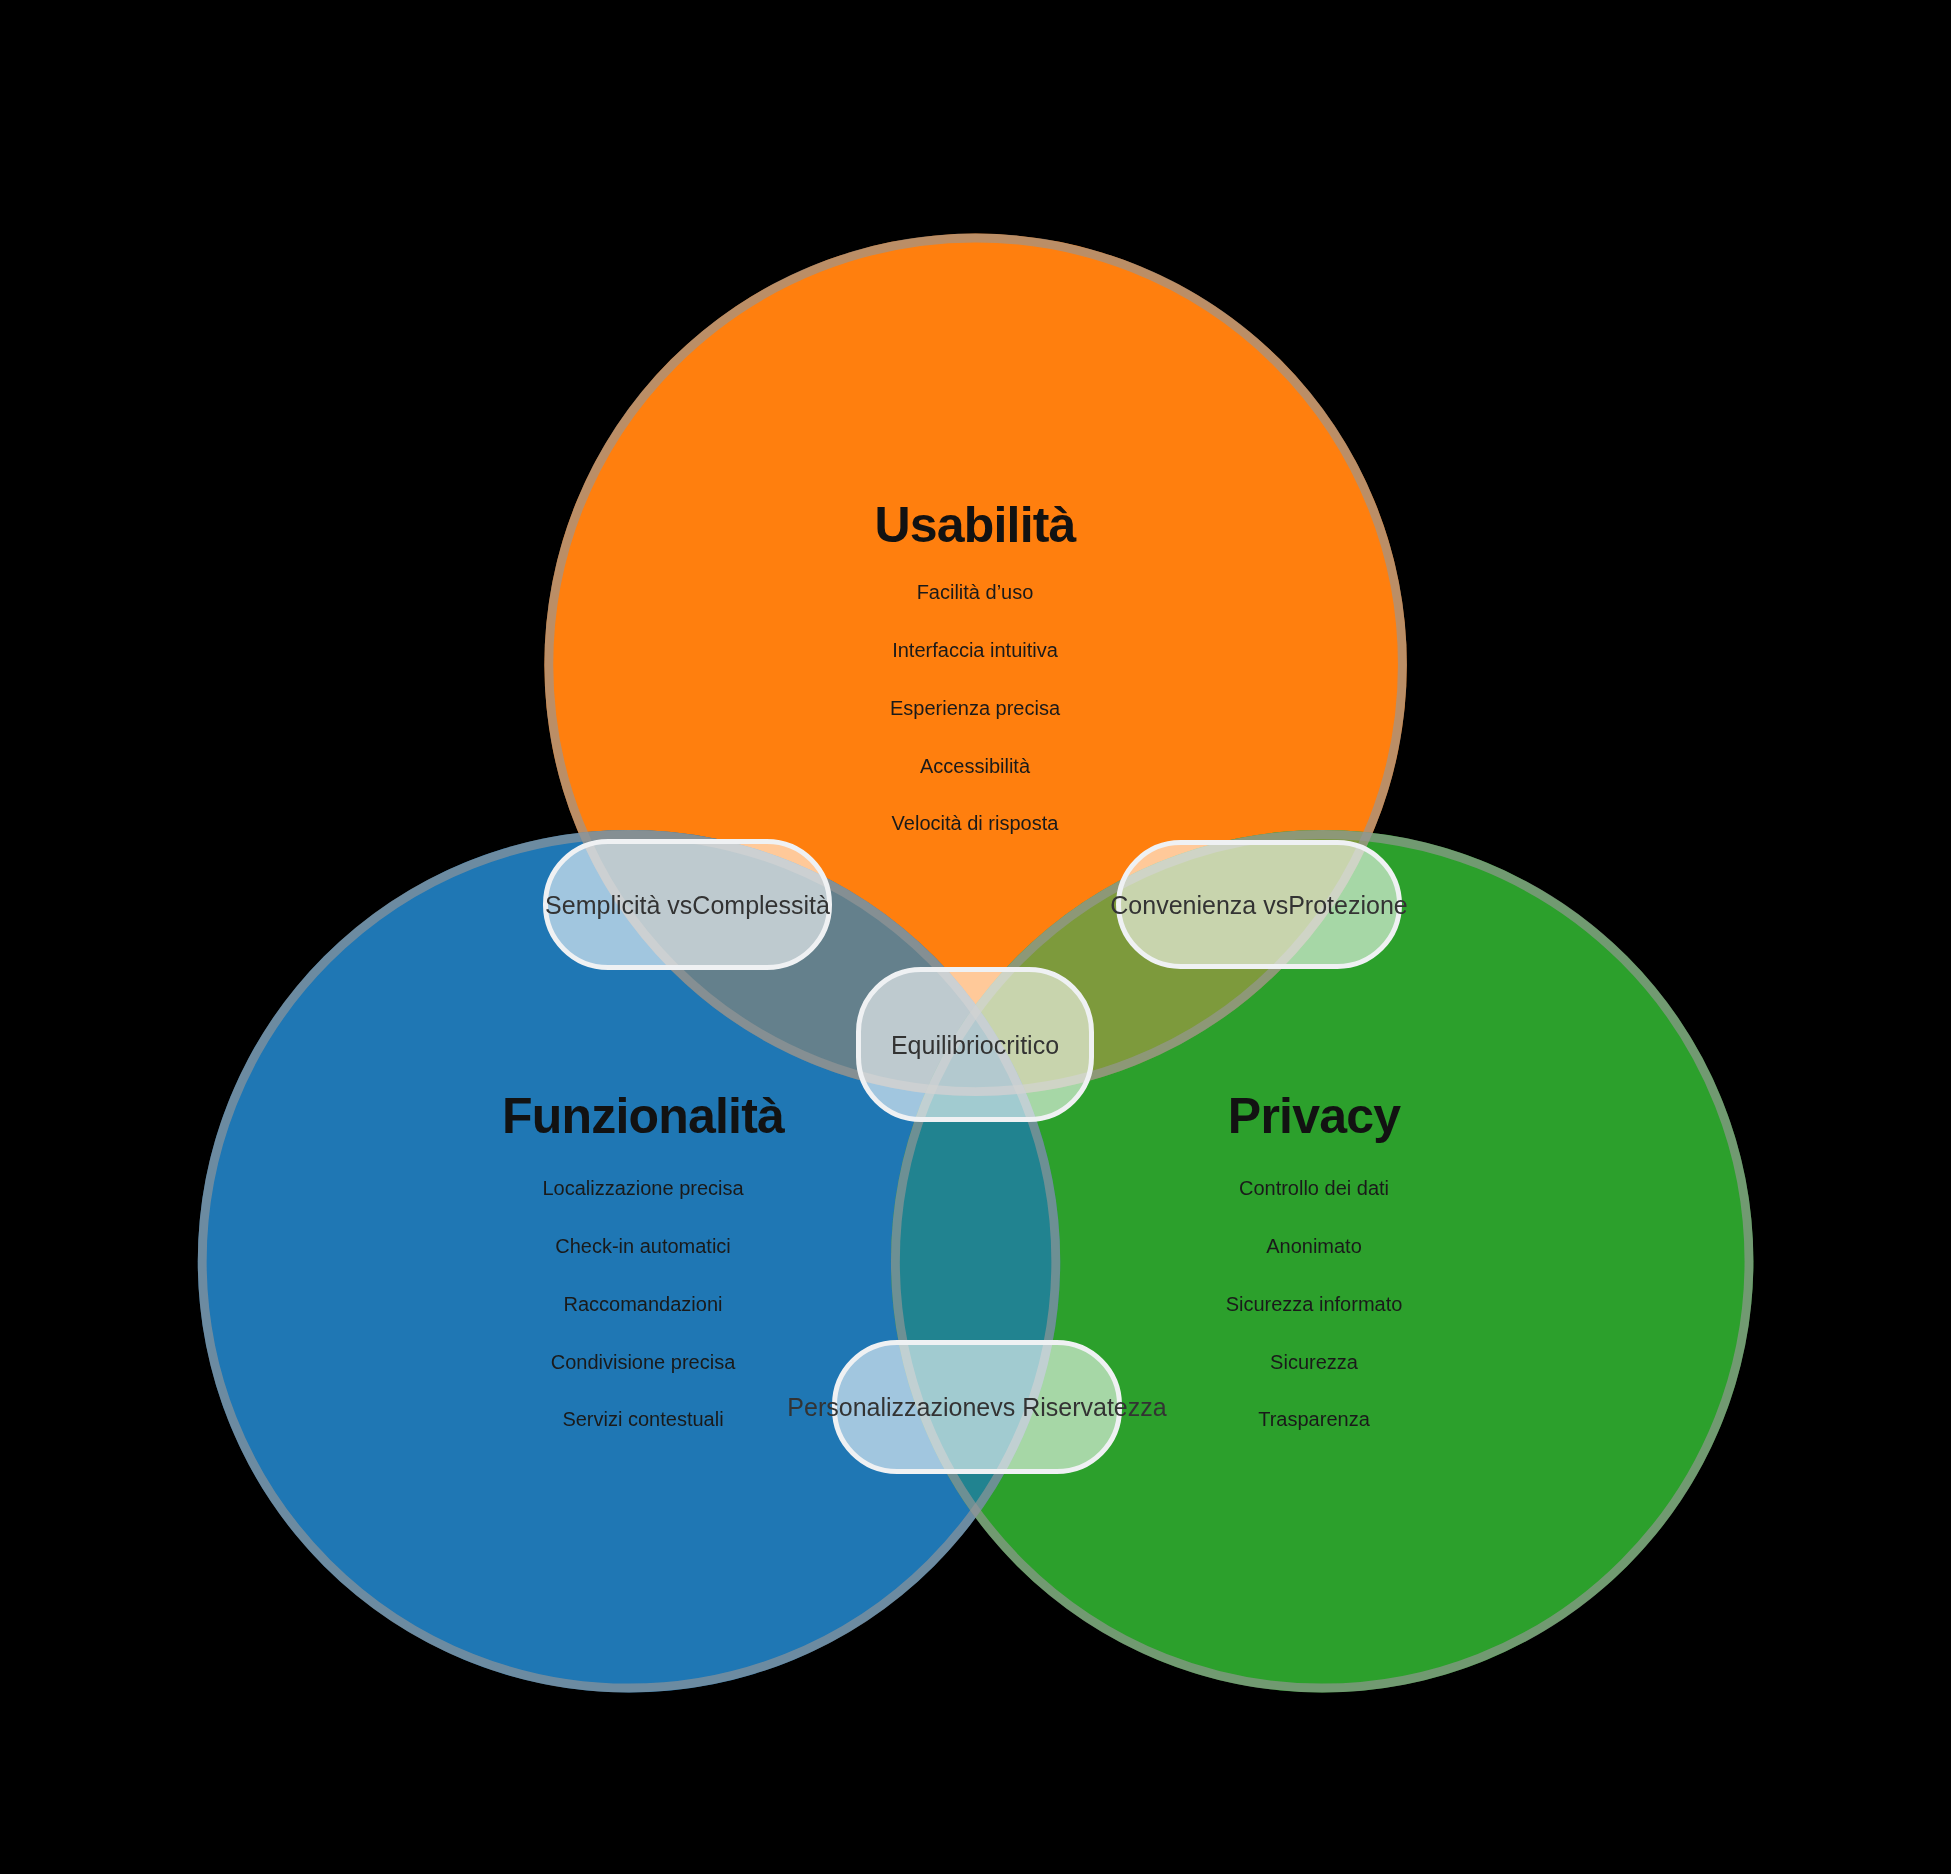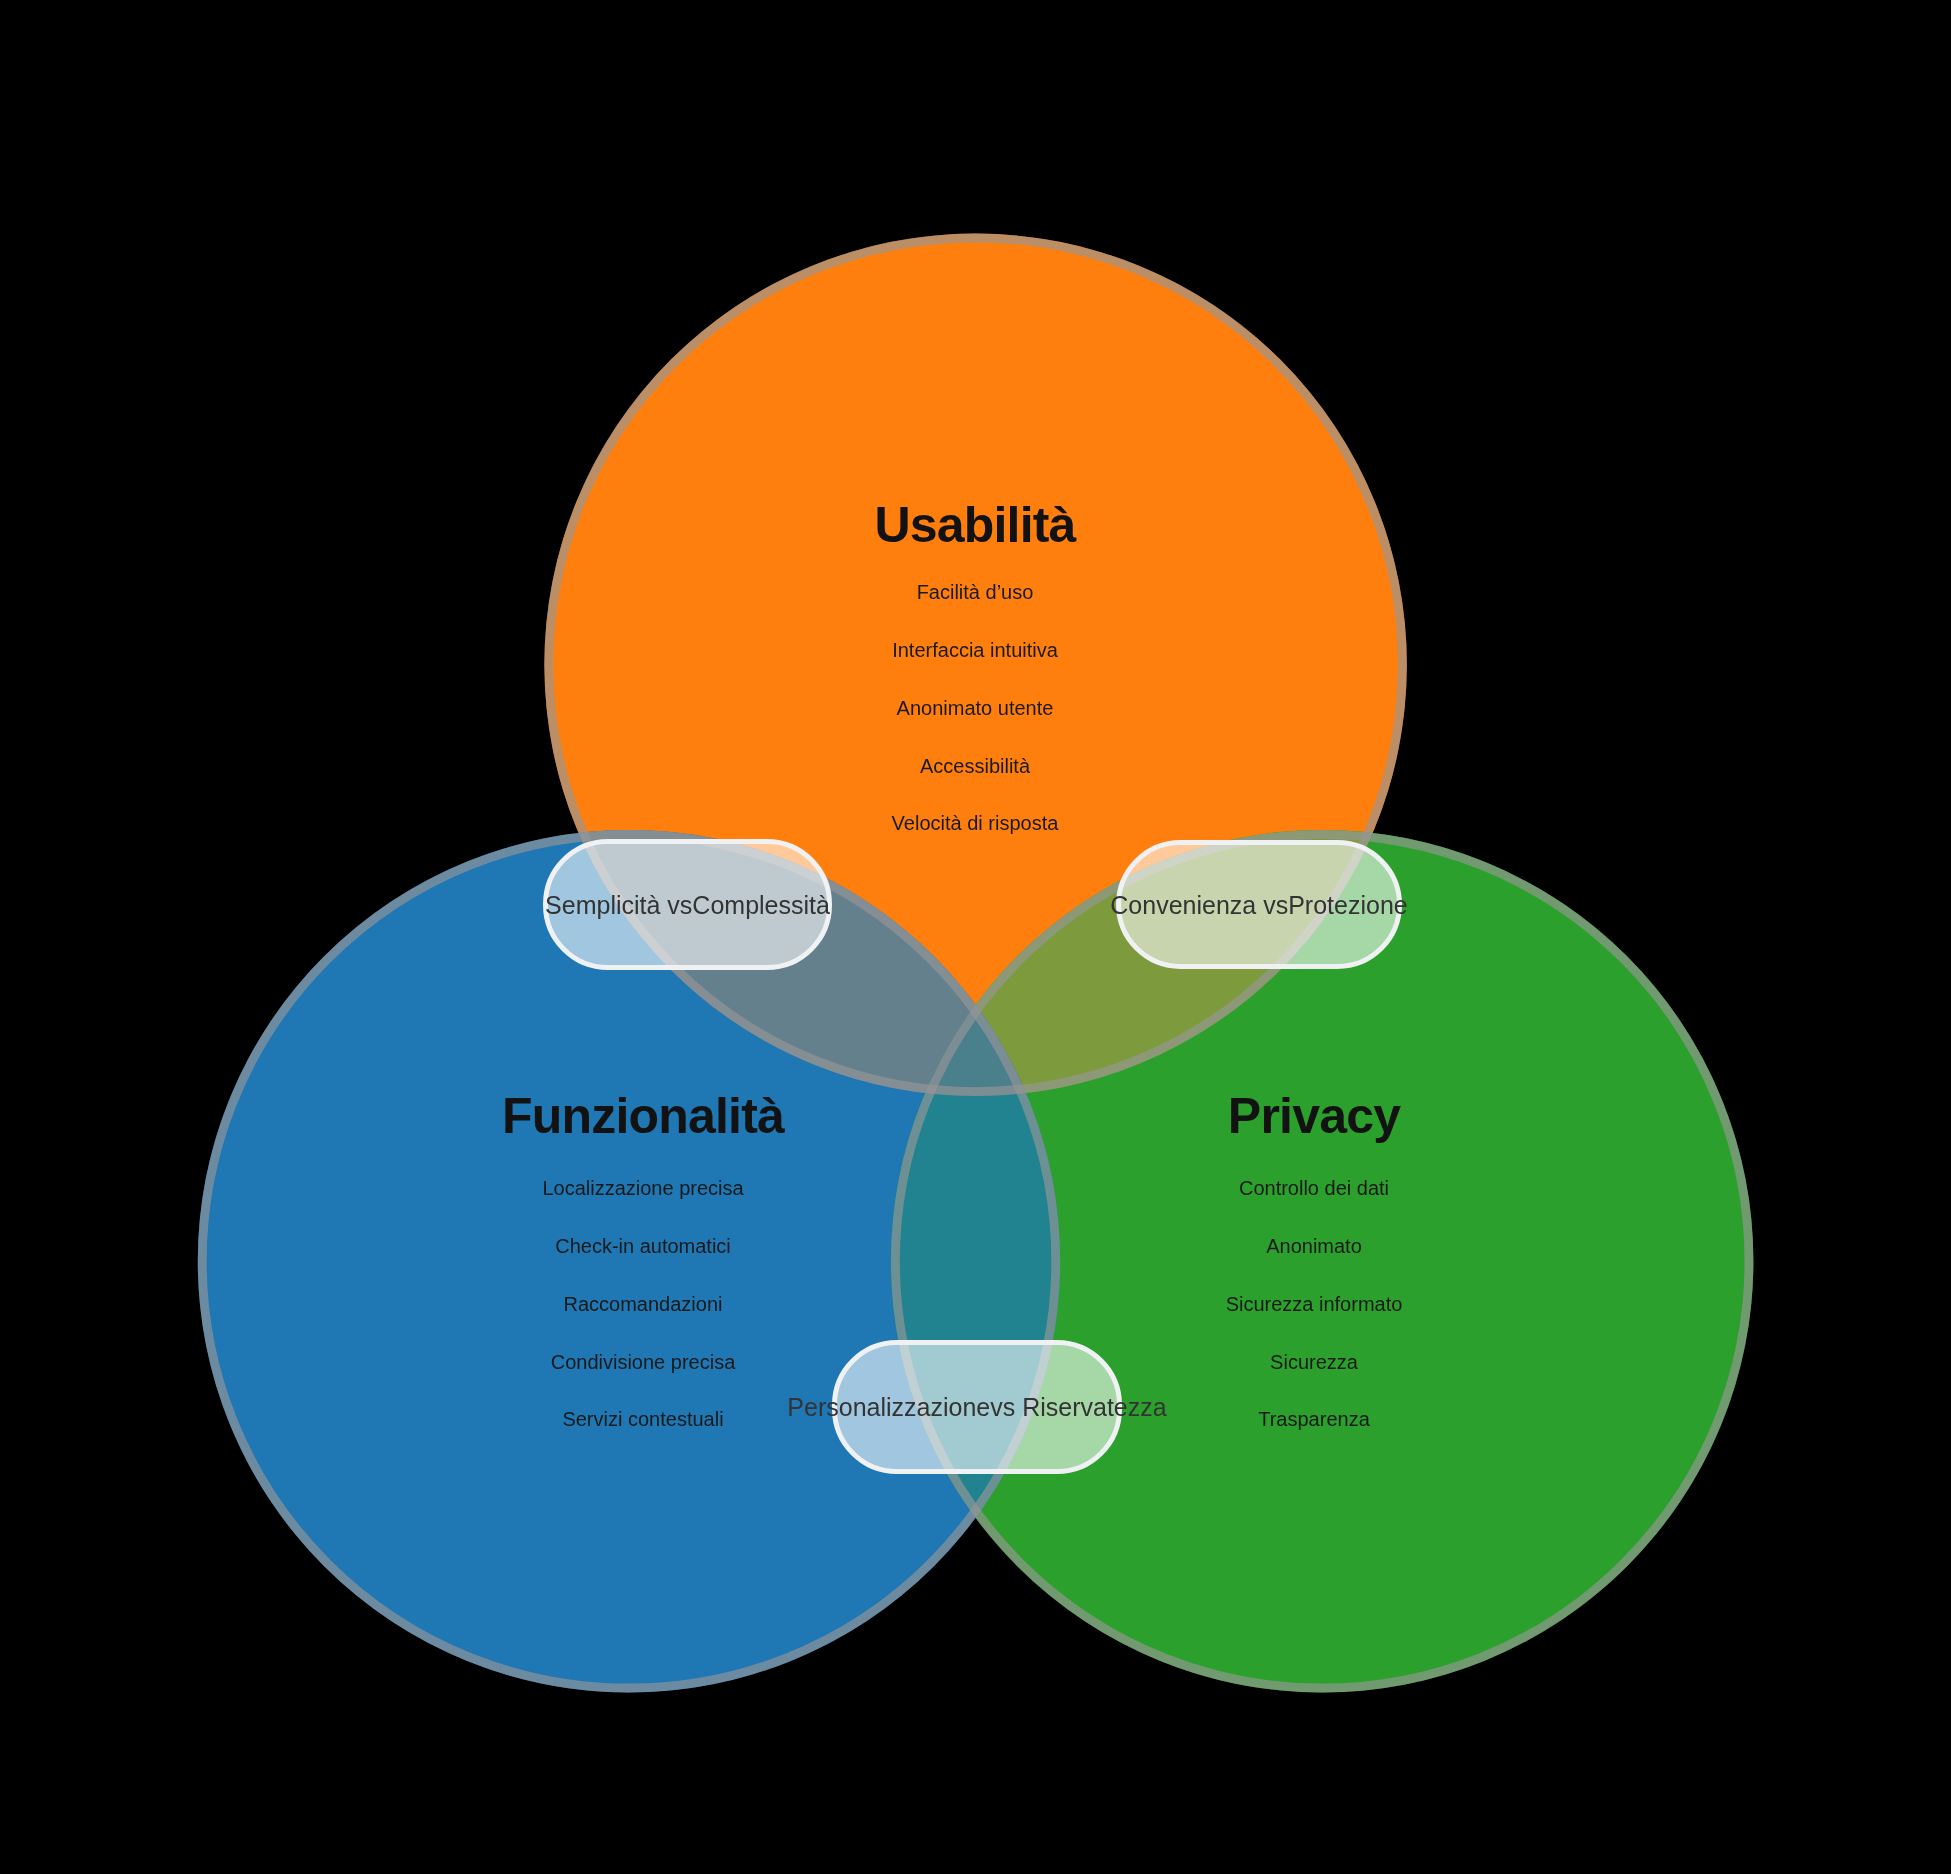--- a/index.html
+++ b/index.html
@@ -89,21 +89,21 @@
     </g>
 
     <circle class="ring" cx="1210" cy="795" r="529.5"></circle>
     <circle class="ring" cx="780" cy="1535" r="529.5"></circle>
     <circle class="ring" cx="1640" cy="1535" r="529.5"></circle>
   </svg>
 
   <div class="txt circle-title" style="left:975px;top:501px">Usabilità</div>
   <div class="txt circle-item" style="left:975px;top:568px">Facilità d’uso</div>
   <div class="txt circle-item" style="left:975px;top:626px">Interfaccia intuitiva</div>
-  <div class="txt circle-item" style="left:975px;top:684px">Anonimato utente</div>
+  <div class="txt circle-item" style="left:975px;top:684px">Esperienza precisa</div>
   <div class="txt circle-item" style="left:975px;top:742px">Accessibilità</div>
   <div class="txt circle-item" style="left:975px;top:799px">Velocità di risposta</div>
 
   <div class="txt circle-title" style="left:643px;top:1092px">Funzionalità</div>
   <div class="txt circle-item" style="left:643px;top:1164px">Localizzazione precisa</div>
   <div class="txt circle-item" style="left:643px;top:1222px">Check-in automatici</div>
   <div class="txt circle-item" style="left:643px;top:1280px">Raccomandazioni</div>
   <div class="txt circle-item" style="left:643px;top:1338px">Condivisione precisa</div>
   <div class="txt circle-item" style="left:643px;top:1395px">Servizi contestuali</div>
 
@@ -117,20 +117,24 @@
   <div class="pill" style="left:543px;top:815px;width:289px;height:131px">
     <span>Semplicità vs</span>
     <span>Complessità</span>
   </div>
 
   <div class="pill" style="left:1116px;top:816px;width:286px;height:129px">
     <span>Convenienza vs</span>
     <span>Protezione</span>
   </div>
 
+  <div class="pill" style="left:856px;top:943px;width:238px;height:155px">
+    <span>Equilibrio</span>
+    <span>critico</span>
+  </div>
 
   <div class="pill" style="left:832px;top:1316px;width:290px;height:134px">
     <span>Personalizzazione</span>
     <span>vs Riservatezza</span>
   </div>
 
 </div>
 
 
 </body></html>

